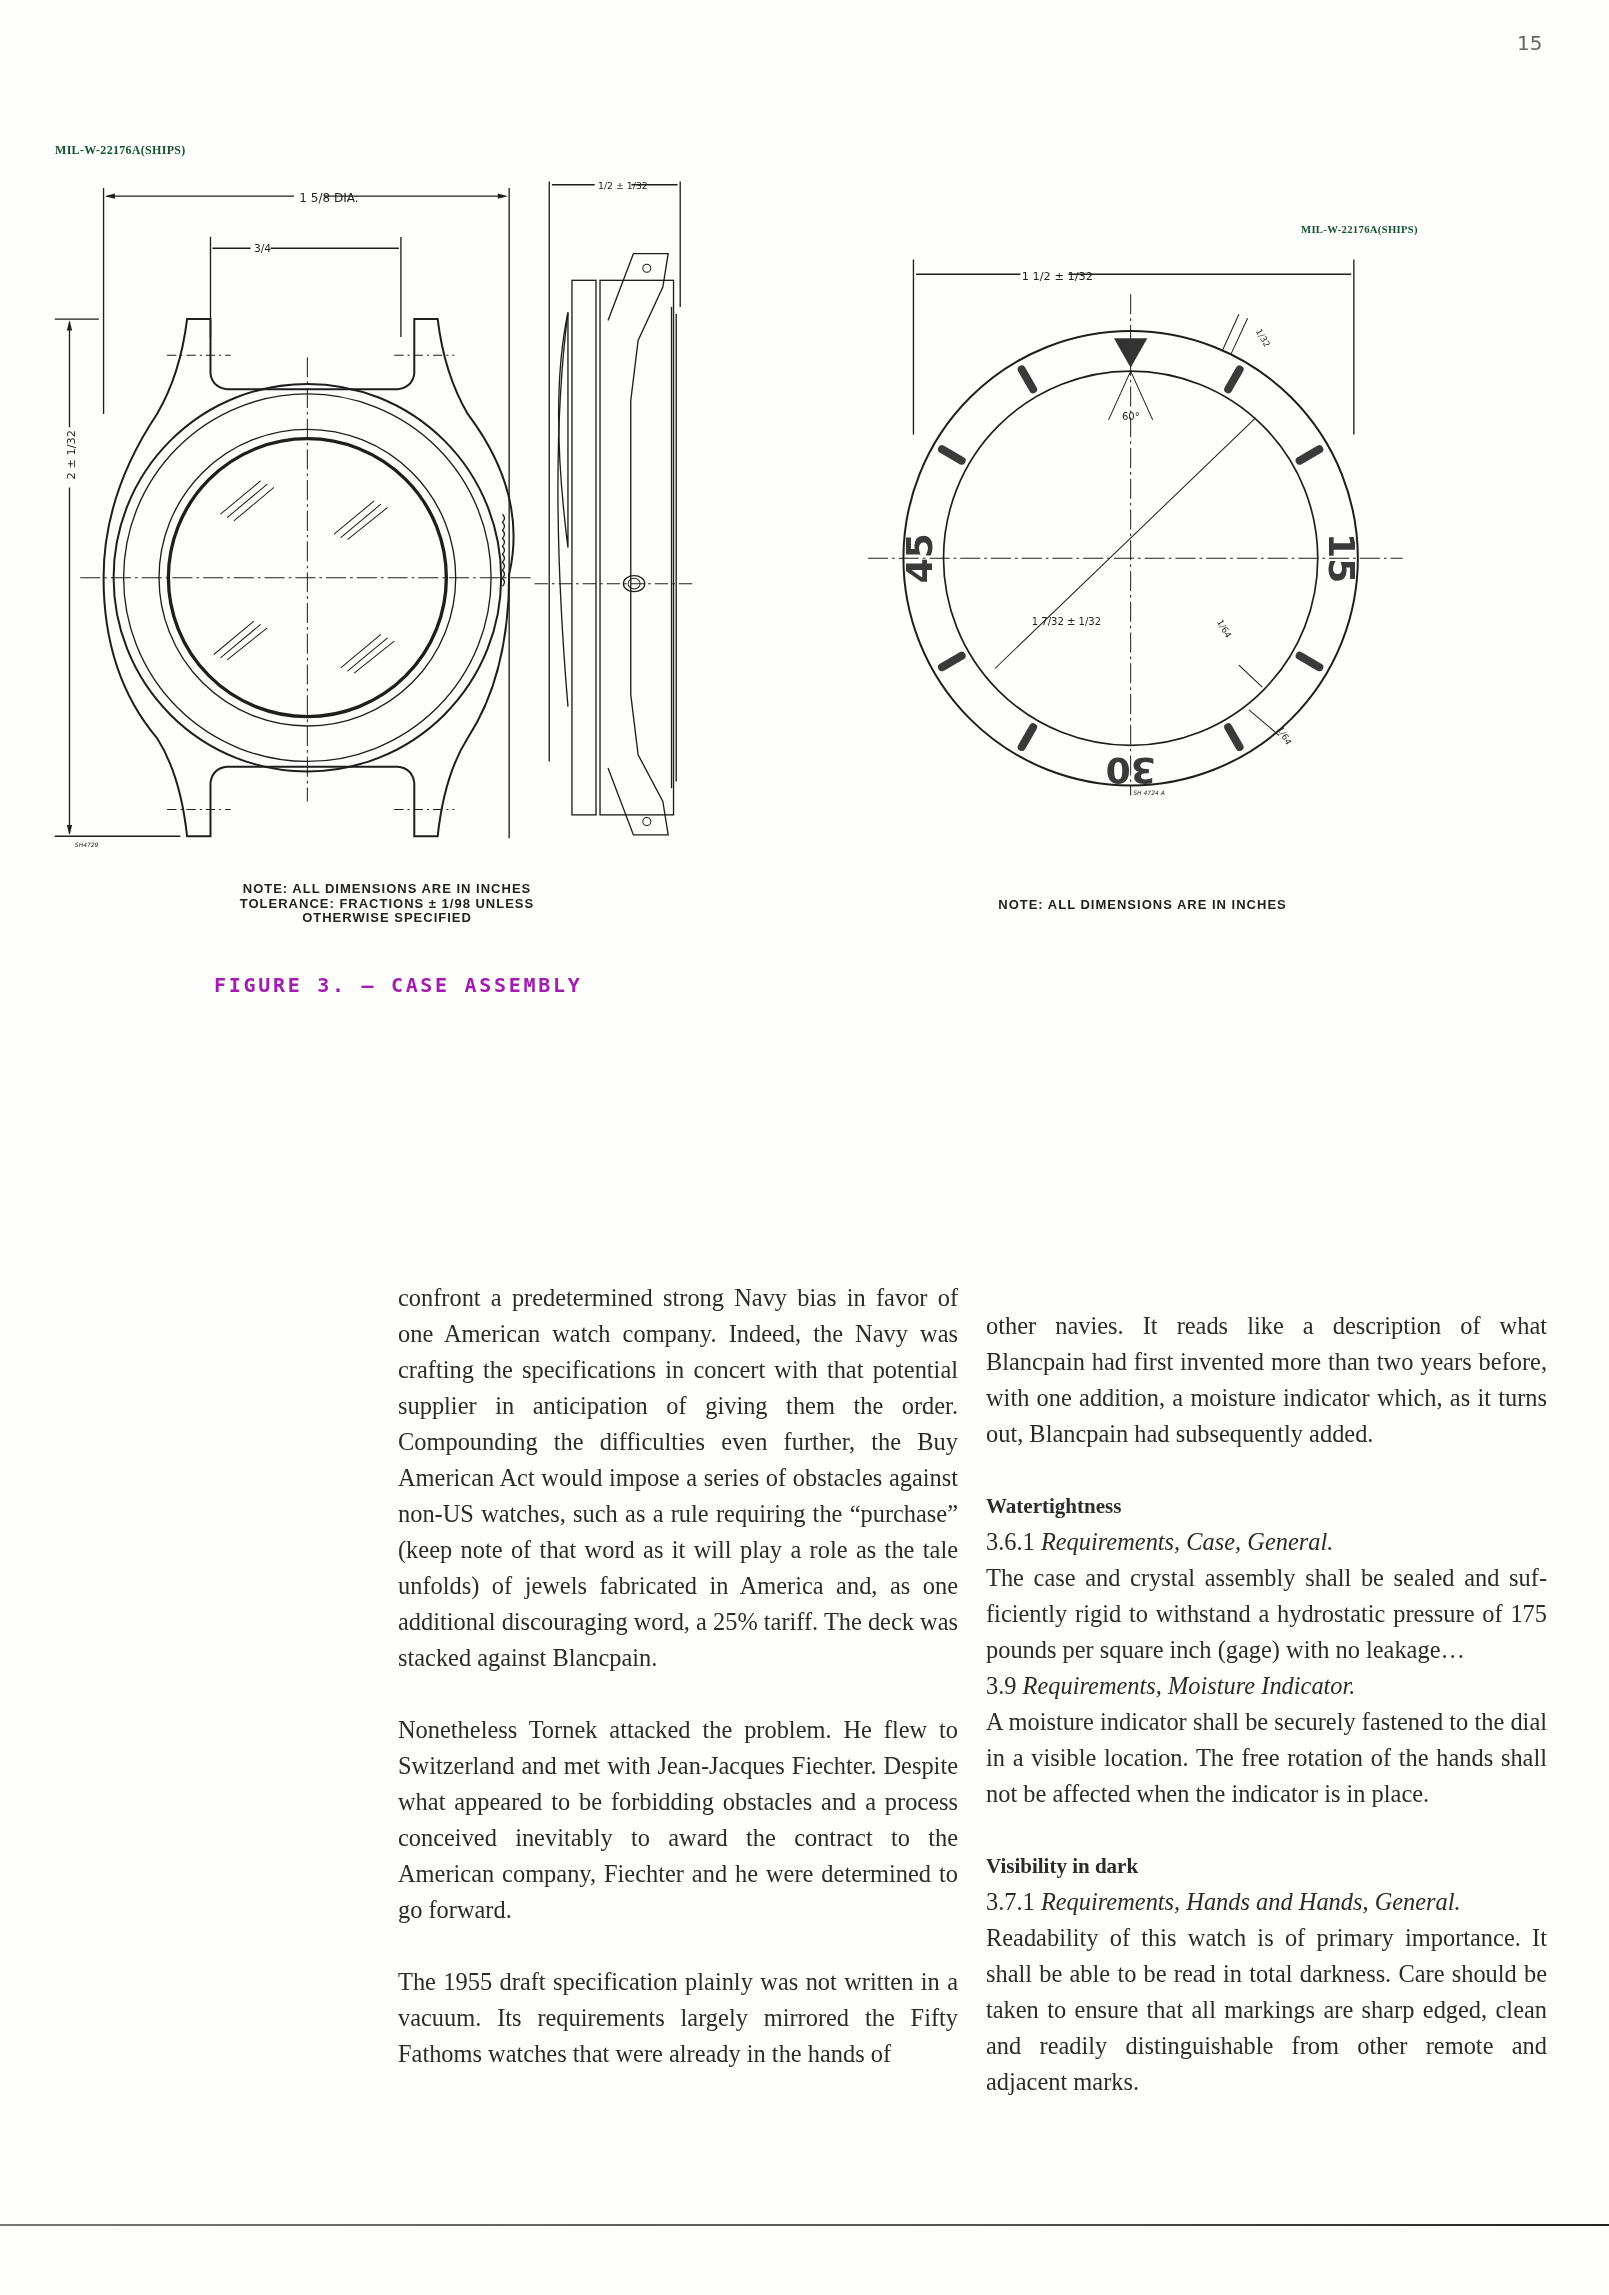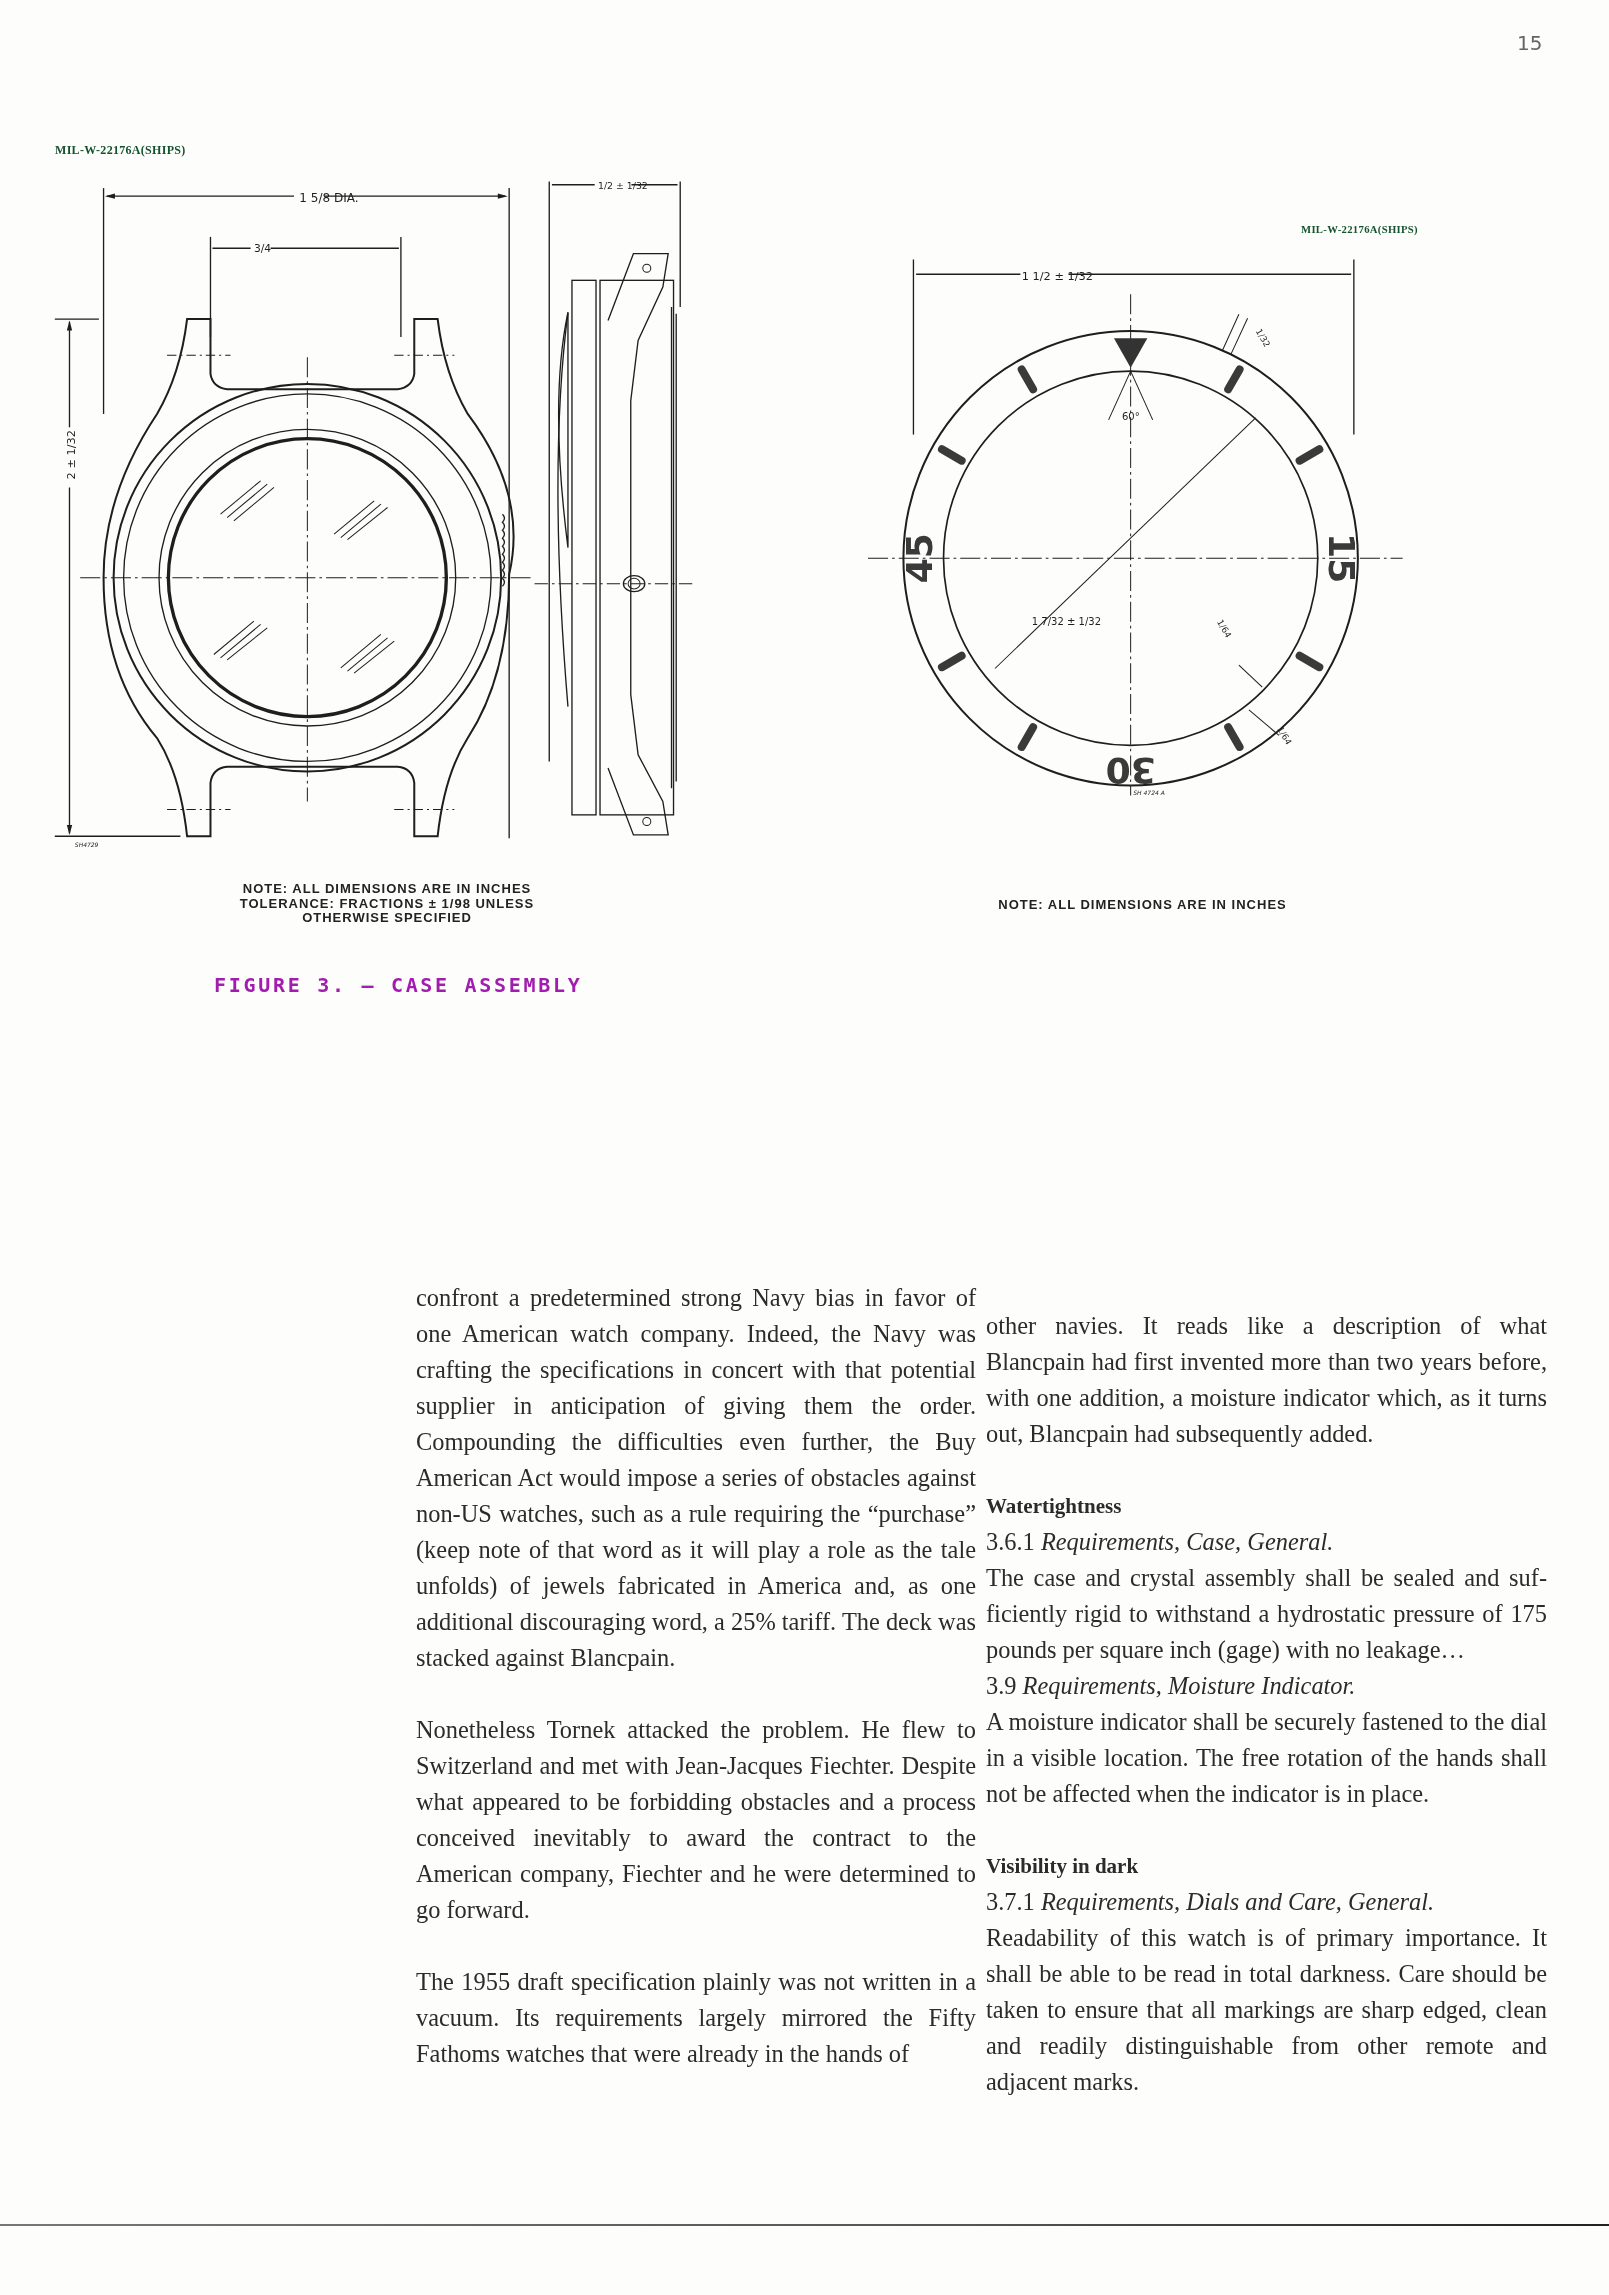--- a/index.html
+++ b/index.html
@@ -187,34 +187,34 @@
 
   <text x="0" y="0" font-size="13" fill="#1e1e1e" stroke="none" transform="translate(1822,930) rotate(60)">1/64</text>
   <text x="0" y="0" font-size="13" fill="#1e1e1e" stroke="none" transform="translate(1912,1090) rotate(60)">1/64</text>
   <line x1="1855" y1="995" x2="1890" y2="1028" stroke-width="1.5"></line>
   <line x1="1870" y1="1062" x2="1915" y2="1100" stroke-width="1.5"></line>
   <text x="1697" y="1190" font-size="9" fill="#1e1e1e" stroke="none" font-style="italic">SH 4724 A</text>
 </svg>
 
 <div class="abs drawing-note" style="left:989px;top:898px;width:307px;">NOTE: ALL DIMENSIONS ARE IN INCHES</div>
 
-<div class="abs col" style="left:416px;top:1280px;">
+<div class="abs col" style="left:398px;top:1280px;">
   <p>confront a predetermined strong Navy bias in favor of one American watch company. Indeed, the Navy was crafting the specifications in concert with that poten­tial supplier in anticipation of giving them the order. Compounding the difficulties even further, the Buy American Act would impose a series of obstacles against non-US watches, such as a rule requiring the “purchase” (keep note of that word as it will play a role as the tale unfolds) of jewels fabricated in America and, as one additional discouraging word, a 25% tariff. The deck was stacked against Blancpain.</p>
   <p>Nonetheless Tornek attacked the problem. He flew to Switzerland and met with Jean-Jacques Fiechter. Despite what appeared to be forbidding obstacles and a process conceived inevitably to award the contract to the American company, Fiechter and he were deter­mined to go forward.</p>
   <p class="nomargin">The 1955 draft specification plainly was not written in a vacuum. Its requirements largely mirrored the Fifty Fathoms watches that were already in the hands of</p>
 </div>
 
 <div class="abs col" style="left:986px;top:1280px;width:561px;margin-top:28px;">
   <p>other navies. It reads like a description of what Blancpain had first invented more than two years be­fore, with one addition, a moisture indicator which, as it turns out, Blancpain had subsequently added.</p>
 
   <h3>Watertightness</h3>
   <span class="spec"><span>3.6.1</span> <i>Requirements, Case, General.</i></span>
   <p class="nomargin">The case and crystal assembly shall be sealed and suf­ficiently rigid to withstand a hydrostatic pressure of 175 pounds per square inch (gage) with no leakage…</p>
   <span class="spec"><span>3.9</span> <i>Requirements, Moisture Indicator.</i></span>
   <p>A moisture indicator shall be securely fastened to the dial in a visible location. The free rotation of the hands shall not be affected when the indicator is in place.</p>
 
   <h3>Visibility in dark</h3>
-  <span class="spec"><span>3.7.1</span> <i>Requirements, Dials and Care, General.</i></span>
+  <span class="spec"><span>3.7.1</span> <i>Requirements, Hands and Hands, General.</i></span>
   <p class="nomargin">Readability of this watch is of primary importance. It shall be able to be read in total darkness. Care should be taken to ensure that all markings are sharp edged, clean and readily distinguishable from other remote and adjacent marks.</p>
 </div>
 
 <div class="abs footer-rule"></div>
 
 
 </body></html>

